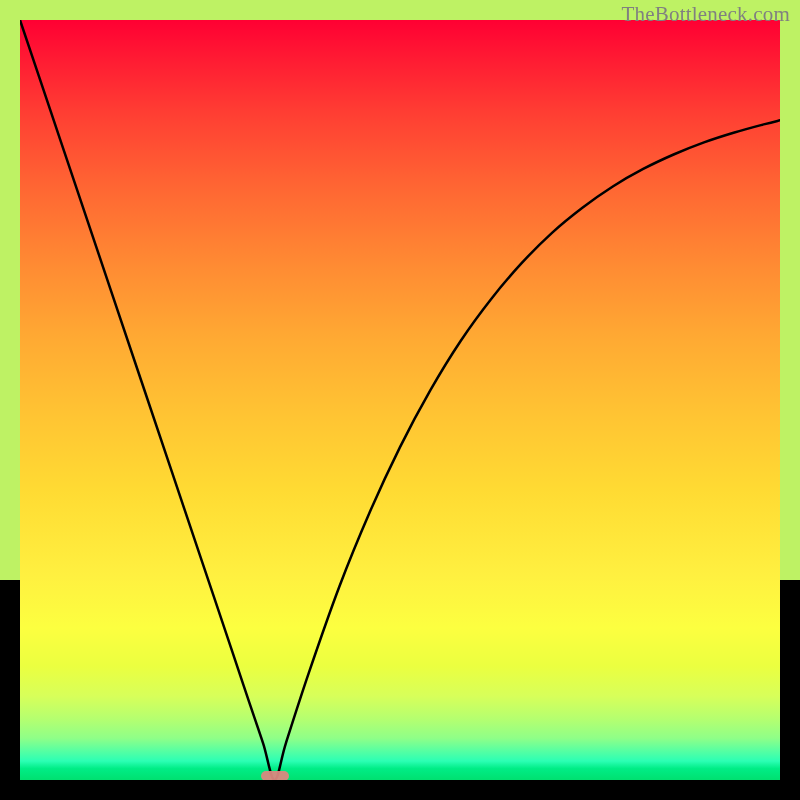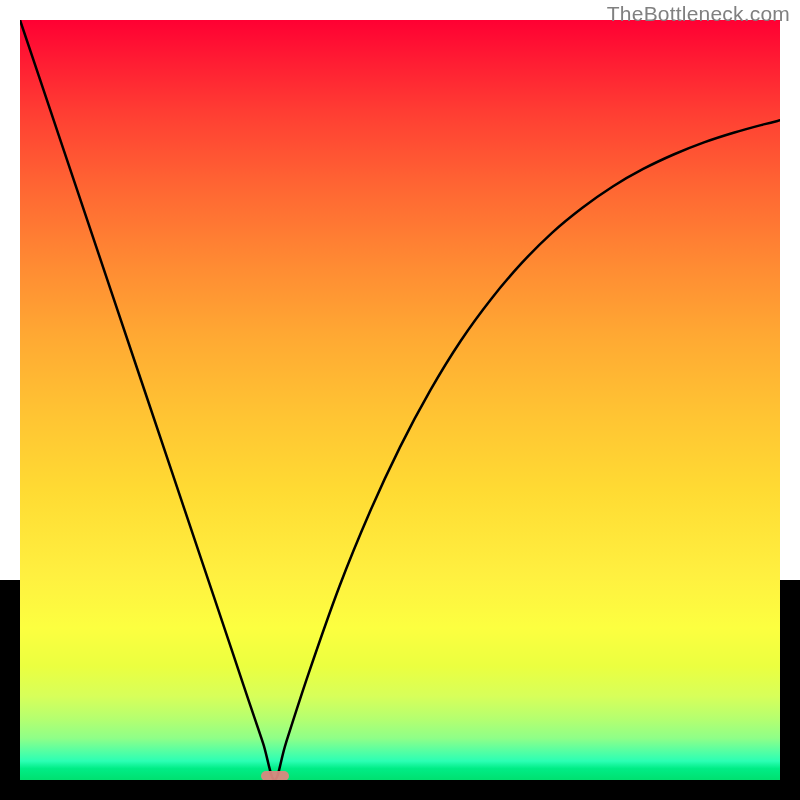--- a/index.html
+++ b/index.html
@@ -8,21 +8,22 @@
     width: 800px;
     height: 800px;
     overflow: hidden;
     background: #000;
     font-family: Arial, Helvetica, sans-serif;
   }
   .frame {
     position: relative;
     width: 800px;
     height: 580px;
-    background: #ffffff;
+    background: #bef264;
+    font-family: Liberation Serif, serif;
   }
   .plot-area {
     position: absolute;
     left: 20px;
     top: 20px;
     width: 760px;
     height: 760px;
     overflow: hidden;
   }
   .gradient-bg {

